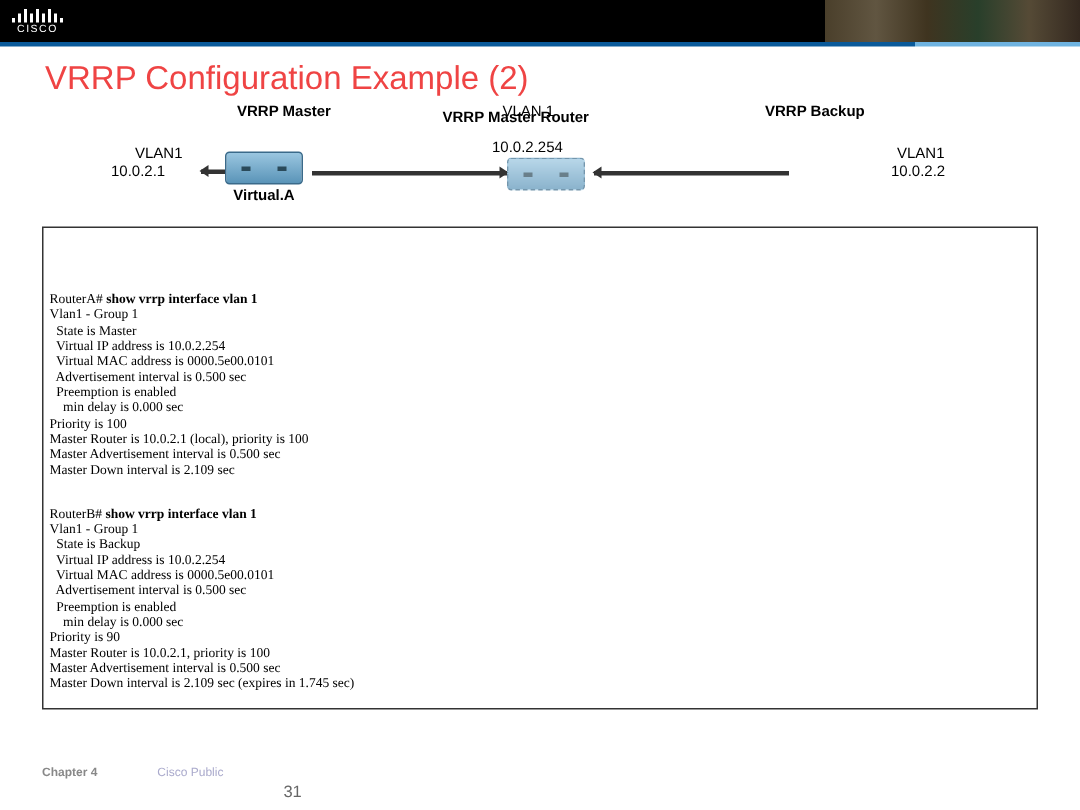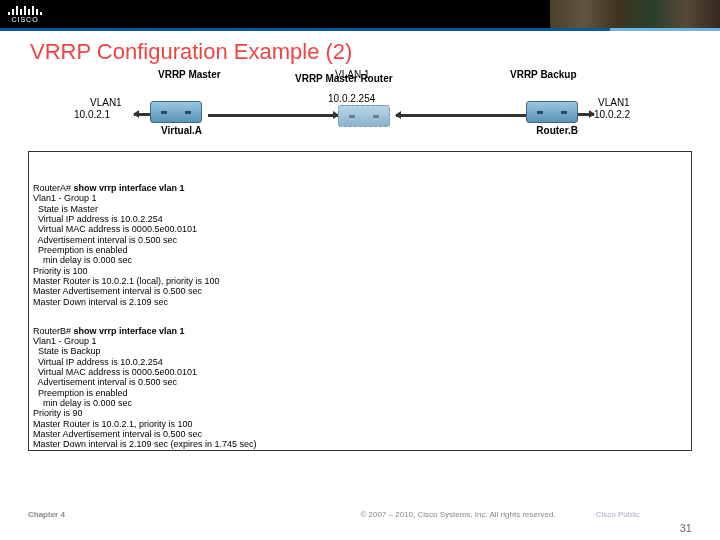--- a/index.html
+++ b/index.html
@@ -8,29 +8,29 @@
   .logo { margin-left: 8px; display: flex; flex-direction: column; align-items: center; color: #fff; }
   .logo-bars { display: flex; gap: 2px; align-items: flex-end; height: 10px; }
   .logo-bars span { width: 2px; background: #fff; }
   .logo-text { font-size: 7px; letter-spacing: 1px; margin-top: 1px; }
   .people { margin-left: auto; height: 28px; width: 170px; background: linear-gradient(90deg,#6a5a3d,#8a7a5d,#5a4a2d,#3a5a3d,#7a6a4d,#4a3a2d); opacity:0.7;}
   .accent { height: 3px; display: flex; }
   .accent .blue { flex: 1; background: #0a5a9a; }
   .accent .lt { width: 110px; background: #6fb3e0; }
   .title { font-size: 22px; color: #ef4444; padding: 8px 0 4px 30px; }
   .diagram { width: 620px; margin: 0 auto; position: relative; height: 82px; font-family: Arial; }
-  .dbox { position: absolute; font-size: 10px; text-align: right; line-height: 1.1; }
+  .dbox { position: absolute; font-size: 10px; text-align: center; line-height: 1.1; }
   .router-img { width: 52px; height: 22px; background: linear-gradient(#9ac6e0,#5a94b8); border: 1px solid #3a6a8a; border-radius: 3px; margin: 2px auto; position: relative; }
   .router-img::before, .router-img::after { content:''; position:absolute; width:6px; height:3px; background:#2a4a5a; top:9px; }
   .router-img::before { left:10px; } .router-img::after { right:10px; }
   .rline { position: absolute; height: 3px; background: #333; }
   .rarrow-r, .rarrow-l { position: absolute; top: -3px; width: 0; height: 0; border-top:4px solid transparent; border-bottom:4px solid transparent; }
   .rarrow-r { right:-1px; border-left:6px solid #333; }
   .rarrow-l { left:-1px; border-right:6px solid #333; }
-  .code-box { border: 1px solid #333; margin: 0 28px 0 28px; font-family: Liberation Sans, sans-serif; font-size: 9px; line-height: 1.15; white-space: pre; padding: 0 4px; position: relative; }
+  .code-box { border: 1px solid #333; margin: 0 28px 0 28px; font-family: Liberation Serif, serif; font-size: 9px; line-height: 1.15; white-space: pre; padding: 11px 4px; position: relative; }
   .hl { position:absolute; left:3px; background:#eee265; opacity:0.65; height:42px; width:420px; z-index:-1;}
   .footer { position: absolute; bottom: 6px; left: 0; right: 0; display: flex; align-items: center; font-size: 8px; color: #888; padding: 0 28px; }
   .footer .chap { flex: 0 0 auto; font-weight:bold; }
   .footer .copy { margin-left: auto; }
   .footer .pub { margin-left: 40px; color:#aac; }
   .footer .pg { margin-left: 40px; color:#666; font-size:11px;margin-top:27px; }
   .sep { height: 8px; }
 </style>
 </head>
 <body>
@@ -82,27 +82,20 @@
     <div style="font-weight:bold;">Virtual.A</div>
   </div>
 
   <div class="dbox" style="left:288px; top:34px;">
     <div class="router-img" style="opacity:0.7; border-style:dashed;"></div>
   </div>
 
   <div class="dbox" style="left:460px; top:0; font-weight:bold;">VRRP Backup</div>
   <div class="dbox" style="left:548px; top:28px;">VLAN1</div>
   <div class="dbox" style="left:544px; top:40px;">10.0.2.2</div>
-  <div class="dbox" style="left:476px; top:30px;">
-    <div class="router-img"></div>
-    <div class="rline" style="left:52px; top:14px; width:16px;">
-        <div class="rarrow-r"></div>
-      </div>
-    <div style="font-weight:bold;">Router.B</div>
-  </div>
 </div>
 
 <div class="code-box">
   <div class="hl" style="top:76px;"></div>
   <div class="hl" style="top:215px;"></div>
 <span>RouterA# </span><b>show vrrp interface vlan 1</b>
 <span>Vlan1 - Group 1
   State is Master
   Virtual IP address is 10.0.2.254
   Virtual MAC address is 0000.5e00.0101
@@ -123,16 +116,15 @@
   Preemption is enabled
     min delay is 0.000 sec
 Priority is 90
 Master Router is 10.0.2.1, priority is 100
 Master Advertisement interval is 0.500 sec
 Master Down interval is 2.109 sec (expires in 1.745 sec)</span>
 </div>
 
 <div class="footer">
   <span class="chap">Chapter 4</span>
-  <span class="copy">© 2007 – 2010, Cisco Systems, Inc. All rights reserved.</span>
   <span class="pub">Cisco Public</span>
   <span class="pg">31</span>
 </div>
 
 </body></html>

